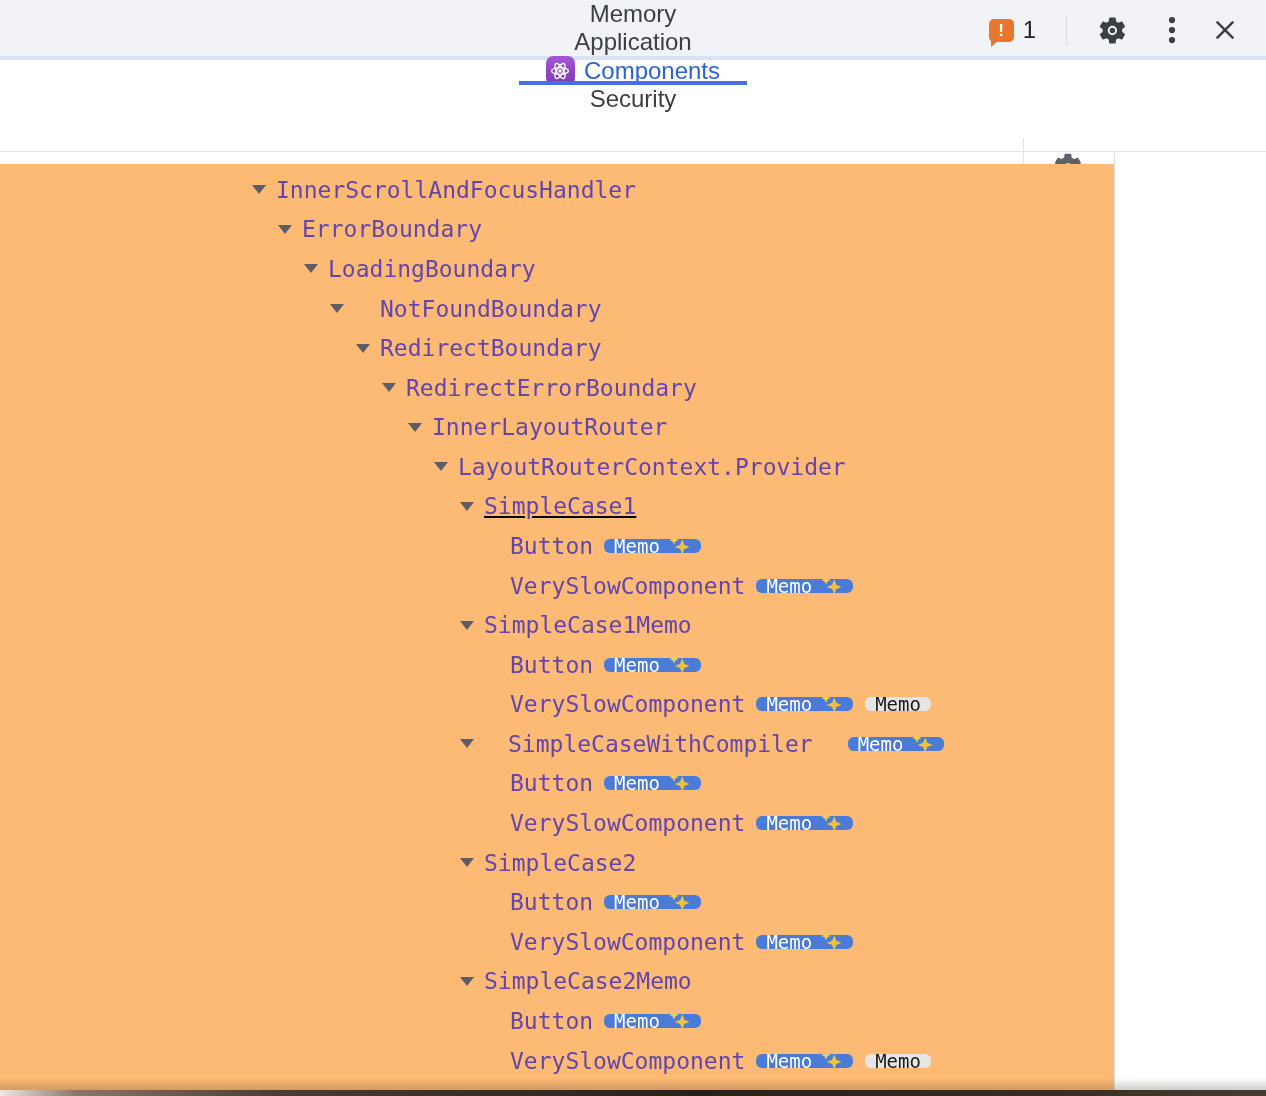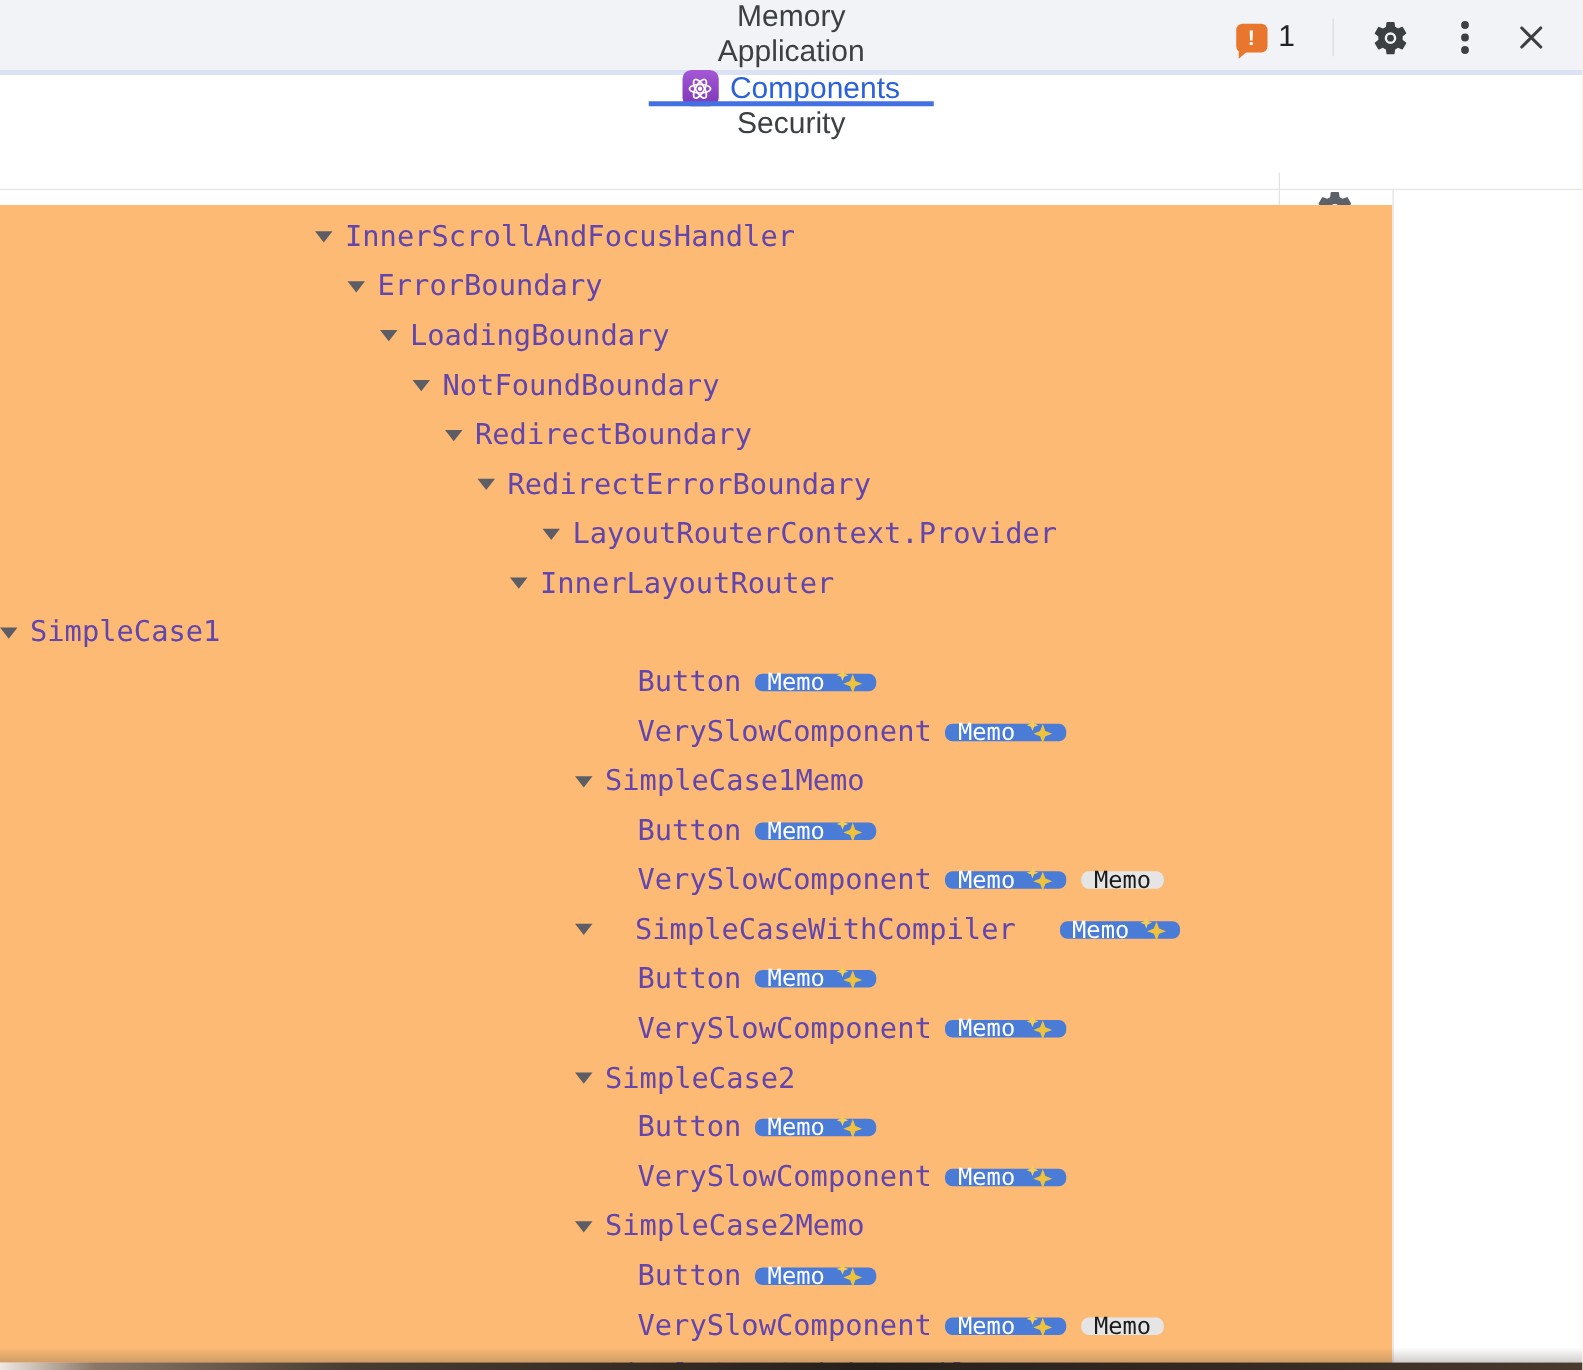--- a/index.html
+++ b/index.html
@@ -166,51 +166,51 @@
             <i class="tri-glyph"></i>
           </span>
           <span class="component-name">ErrorBoundary</span>
         </div>
         <div class="tree-row" style="padding-left: 304px;">
           <span class="tri-slot">
             <i class="tri-glyph"></i>
           </span>
           <span class="component-name">LoadingBoundary</span>
         </div>
-        <div class="tree-row" style="padding-left: 330px;">
+        <div class="tree-row" style="padding-left: 330px; gap: 26px;">
           <span class="tri-slot">
             <i class="tri-glyph"></i>
           </span>
           <span class="component-name">NotFoundBoundary</span>
         </div>
         <div class="tree-row" style="padding-left: 356px;">
           <span class="tri-slot">
             <i class="tri-glyph"></i>
           </span>
           <span class="component-name">RedirectBoundary</span>
         </div>
         <div class="tree-row" style="padding-left: 382px;">
           <span class="tri-slot">
             <i class="tri-glyph"></i>
           </span>
           <span class="component-name">RedirectErrorBoundary</span>
         </div>
+        <div class="tree-row" style="padding-left: 408px;">
+          <span class="tri-slot">
+            <i class="tri-glyph"></i>
+          </span>
+          <span class="component-name">InnerLayoutRouter</span>
+        </div>
         <div class="tree-row" style="padding-left: 434px;">
           <span class="tri-slot">
             <i class="tri-glyph"></i>
           </span>
           <span class="component-name">LayoutRouterContext.Provider</span>
         </div>
-        <div class="tree-row" style="padding-left: 408px;">
-          <span class="tri-slot">
-            <i class="tri-glyph"></i>
-          </span>
-          <span class="component-name">InnerLayoutRouter</span>
-        </div>
-        <div class="tree-row" style="">
+        <div class="tree-row" style="padding-left: 460px; text-decoration: underline;">
           <span class="tri-slot">
             <i class="tri-glyph"></i>
           </span>
           <span class="component-name">SimpleCase1</span>
         </div>
         <div class="tree-row" style="padding-left: 486px;">
           <span class="tri-slot"></span>
           <span class="component-name">Button</span>
           <span class="badge blue">
             <span>Memo</span>

